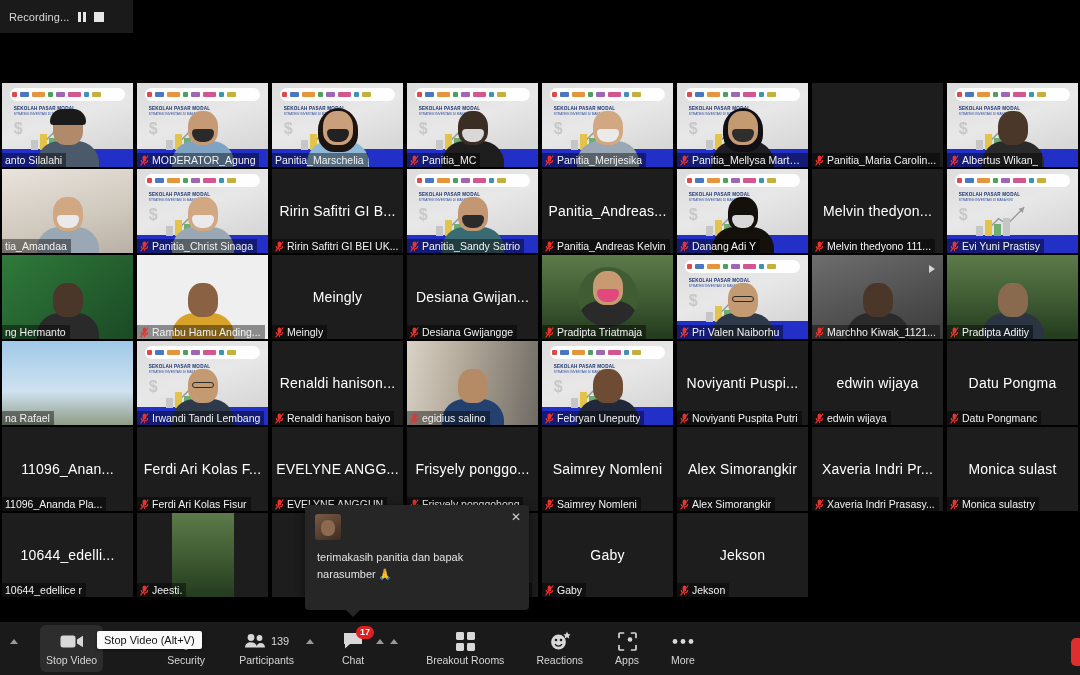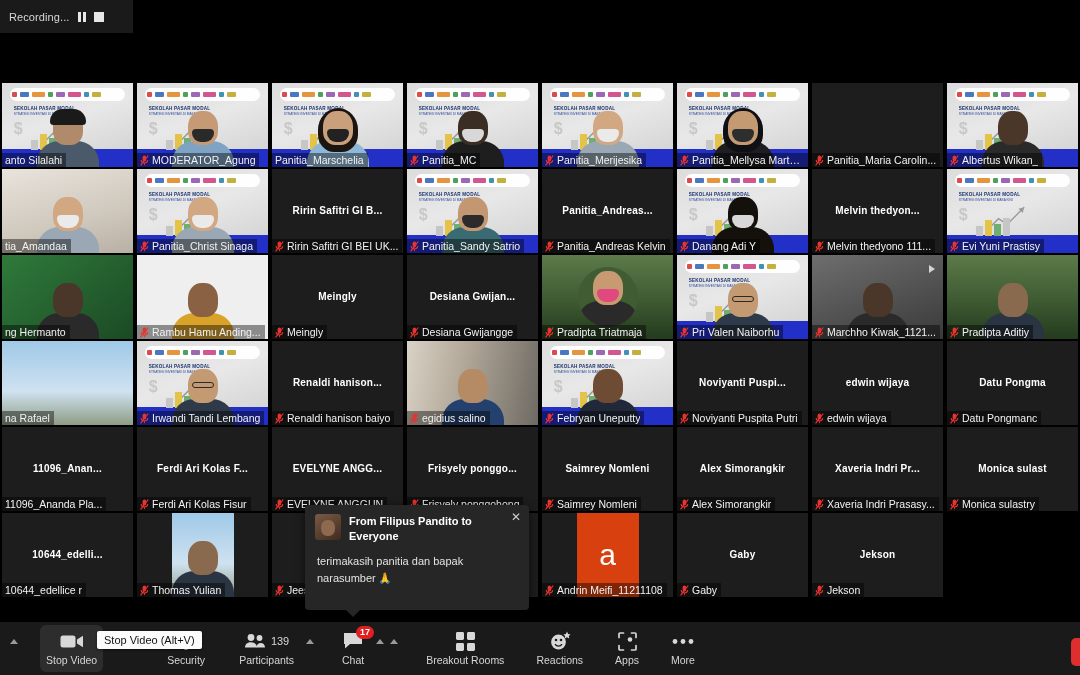--- a/index.html
+++ b/index.html
@@ -50,21 +50,21 @@
     position: relative;
     width: 100%; height: 100%;
     background: #1d1d1d;
     overflow: hidden;
     display: flex; align-items: center; justify-content: center;
   }
   .tile.active .tile-inner { outline: 2px solid #e9e957; outline-offset: -2px; }
 
   
   .center-name {
-    color: #fff; font-size: 10px; font-weight: bold;
+    color: #fff; font-size: 14px; font-weight: normal;
     text-align: center; line-height: 1.2;
     padding: 0 1px; width: 100%;
     white-space: nowrap; overflow: hidden; text-overflow: ellipsis;
     letter-spacing: .2px;
   }
 
   
   .name-strip {
     position: absolute; left: 0; bottom: 0;
     max-width: 100%;
@@ -1337,41 +1337,20 @@
     <div class="tile">
       <div class="tile-inner">
         <div class="center-name">10644_edelli...</div>
         <div class="name-strip">
           <span class="nm">10644_edellice r</span>
         </div>
       </div>
     </div>
     <div class="tile">
       <div class="tile-inner">
-        <div class="inset-img ph-sky">
-          <div class="person">
-            <div class="head" style="background:#8a6a4e;position:relative;"></div>
-            <div class="body" style="background:#2a3442;"></div>
-          </div>
-        </div>
-        <div class="name-strip">
-          <span class="mute-icon">
-            <svg width="9" height="11" viewBox="0 0 9 11">
-              <rect x="2.6" y="0.6" width="3.6" height="6" rx="1.8" fill="#e8332e"></rect>
-              <path d="M1.1 5.2a3.4 3.4 0 0 0 6.7 0" stroke="#e8332e" stroke-width="1.1" fill="none"></path>
-              <rect x="4" y="8" width="0.9" height="2.2" fill="#e8332e"></rect>
-              <line x1="0.6" y1="10.4" x2="8.2" y2="0.5" stroke="#e8332e" stroke-width="1.2"></line>
-            </svg>
-          </span>
-          <span class="nm">Thomas Yulian</span>
-        </div>
-      </div>
-    </div>
-    <div class="tile">
-      <div class="tile-inner">
         <div class="inset-img ph-forest"></div>
         <div class="name-strip">
           <span class="mute-icon">
             <svg width="9" height="11" viewBox="0 0 9 11">
               <rect x="2.6" y="0.6" width="3.6" height="6" rx="1.8" fill="#e8332e"></rect>
               <path d="M1.1 5.2a3.4 3.4 0 0 0 6.7 0" stroke="#e8332e" stroke-width="1.1" fill="none"></path>
               <rect x="4" y="8" width="0.9" height="2.2" fill="#e8332e"></rect>
               <line x1="0.6" y1="10.4" x2="8.2" y2="0.5" stroke="#e8332e" stroke-width="1.2"></line>
             </svg>
           </span>
@@ -1431,21 +1410,20 @@
           <span class="nm">Jekson</span>
         </div>
       </div>
     </div>
   </div>
 
 <div id="chat-toast">
   <span class="toast-close">✕</span>
   <div class="toast-head">
     <div class="toast-avatar"></div>
-    <div class="toast-from">From Filipus Pandito to Everyone</div>
   </div>
   <div class="toast-msg">
     <span>terimakasih panitia dan bapak</span><br>
     <span>narasumber</span>
     <span>🙏</span>
   </div>
 </div>
 
 <div id="toolbar">
     <div class="caret" style="margin-left: 10px; margin-right: 10px;"></div>

